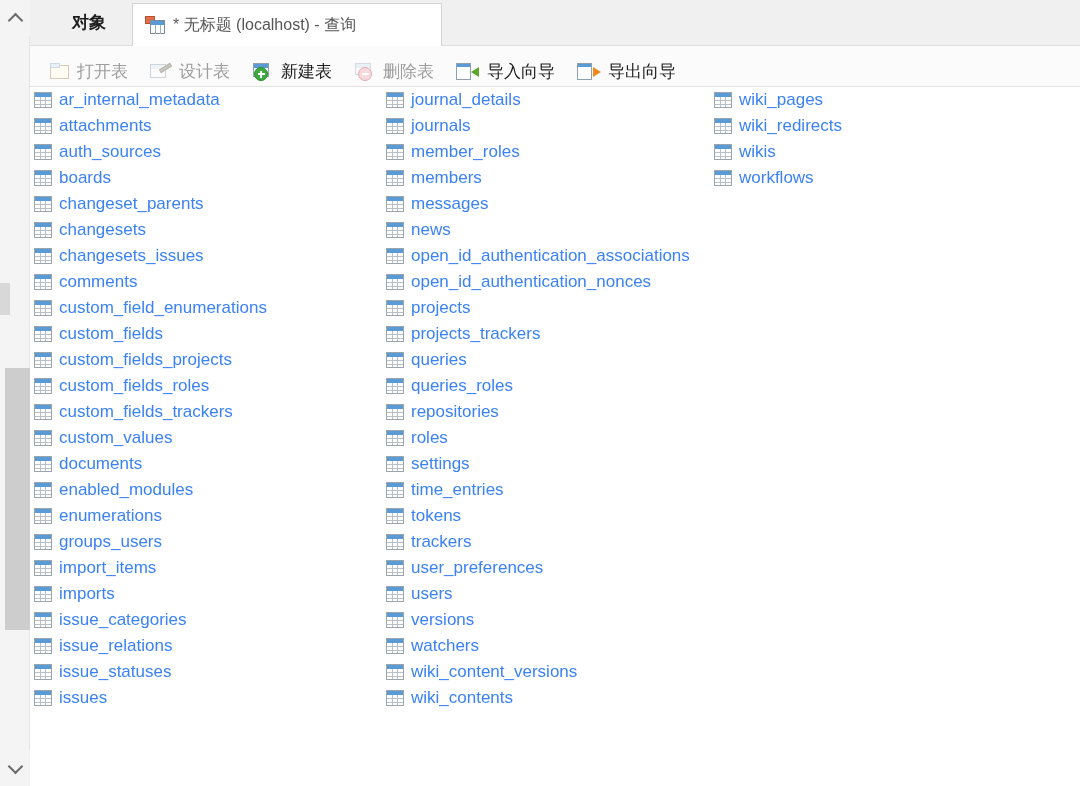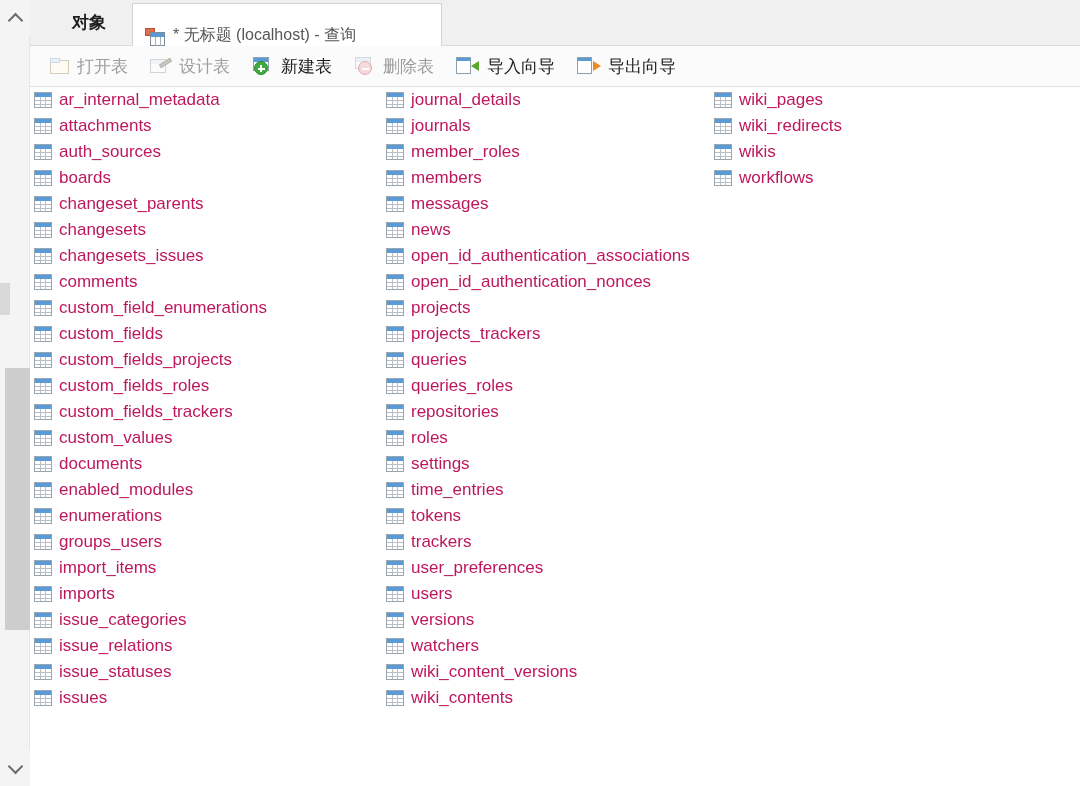--- a/index.html
+++ b/index.html
@@ -80,21 +80,21 @@
   }
   .tab-query {
     position: absolute;
     left: 102px; top: 3px;
     height: 43px;
     min-width: 310px;
     padding: 0 14px 0 12px;
     background: #ffffff;
     border: 1px solid #d4d4d4;
     border-bottom: none;
-    display: flex; align-items: flex-end; gap: 8px;
+    display: flex; align-items: center; gap: 8px;
     font-size: 16px;
     color: #565656;
   }
   .tab-query-label { white-space: nowrap; }
 
   
   .ico-query {
     position: relative;
     width: 20px; height: 18px;
     flex: 0 0 auto;
@@ -125,21 +125,21 @@
     box-shadow: 5px 0 0 #9fb0bd, 0 4px 0 -0.5px transparent;
   }
 
   
   .toolbar {
     position: absolute;
     left: 30px; top: 46px;
     width: 1050px; height: 41px;
     background: #fbfbfb;
     border-bottom: 1px solid #e2e2e2;
-    display: flex; align-items: center;
+    display: flex; align-items: flex-end;
     padding-left: 12px;
     gap: 6px;
   }
   .tbtn {
     display: flex; align-items: center; gap: 7px;
     padding: 3px 8px;
     font-size: 17px;
     color: #1c1c1c;
     white-space: nowrap;
   }
@@ -270,21 +270,21 @@
   .col-2 { left: 352px; width: 340px; }
   .col-3 { left: 680px; width: 350px; }
 
   .tbl-item {
     display: flex;
     align-items: center;
     gap: 7px;
     height: 26px;
     padding-left: 4px;
     font-size: 17px;
-    color: #be185d;
+    color: #3b82f6;
     white-space: nowrap;
   }
 
   
   .ico-grid {
     position: relative;
     width: 18px; height: 16px;
     flex: 0 0 auto;
     background: #ffffff;
     border: 1px solid #9aa5ae;

